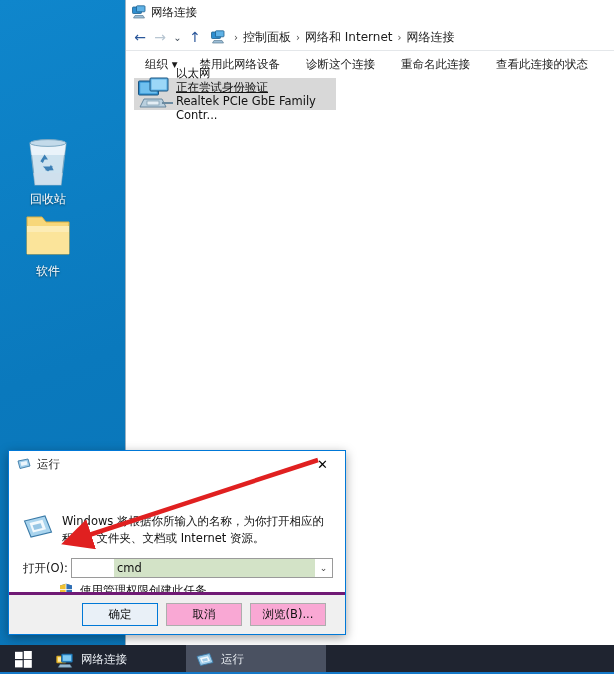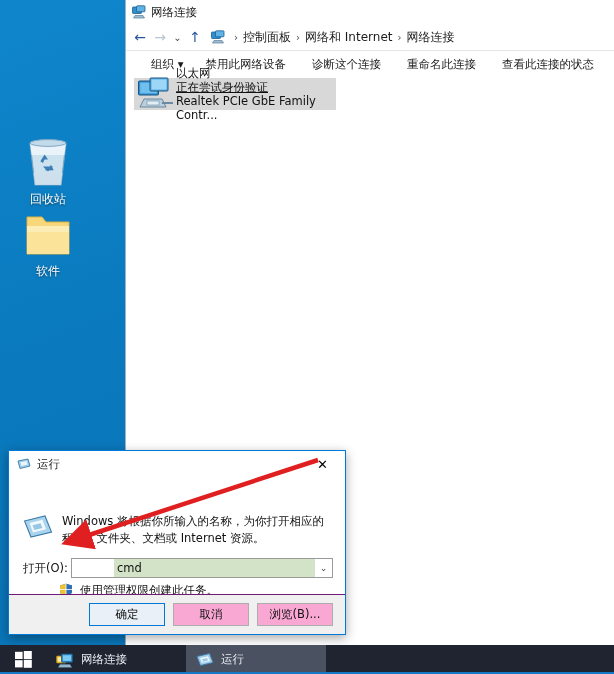--- a/index.html
+++ b/index.html
@@ -79,21 +79,21 @@
     font-size: 11.5px;
     color: #1b1b1b;
     overflow: hidden;
     white-space: nowrap;
   }
   .tb-item {
     padding: 0 13px;
     height: 24px;
     line-height: 24px;
   }
-  .tb-item.first { padding-left: 25px; padding-right: 9px; }
+  .tb-item.first { padding-left: 19px; padding-right: 9px; }
   #exp-content {
     position: absolute;
     left: 0; top: 76px; right: 0; bottom: 0;
     background: #ffffff;
   }
   #net-item {
     position: absolute;
     left: 8px; top: 2px;
     width: 202px; height: 32px;
     background: #d8d8d8;
@@ -179,23 +179,23 @@
   #admin-row {
     position: absolute; left: 50px; top: 106px;
     display: flex; align-items: center;
     font-size: 11.5px; color: #111;
   }
   #admin-row .shield { margin-right: 7px; display:flex; }
   #run-footer {
     position: absolute; left: 0; right: 0; bottom: 0;
     height: 39px;
     background: #f0f0f0;
-    border-top: 1px solid #701a75;
+    border-top: 3px solid #701a75;
     display: flex; align-items: center; justify-content: flex-end;
-    padding-right: 12px;
+    padding-right: 19px;
   }
   .dlg-btn {
     width: 76px; height: 23px;
     background: #f9a8d4;
     border: 1px solid #adadad;
     font-family: "DejaVu Sans", "Liberation Sans", sans-serif;
     font-size: 11.5px;
     color: #111;
     margin-left: 8px;
     line-height: 21px;

